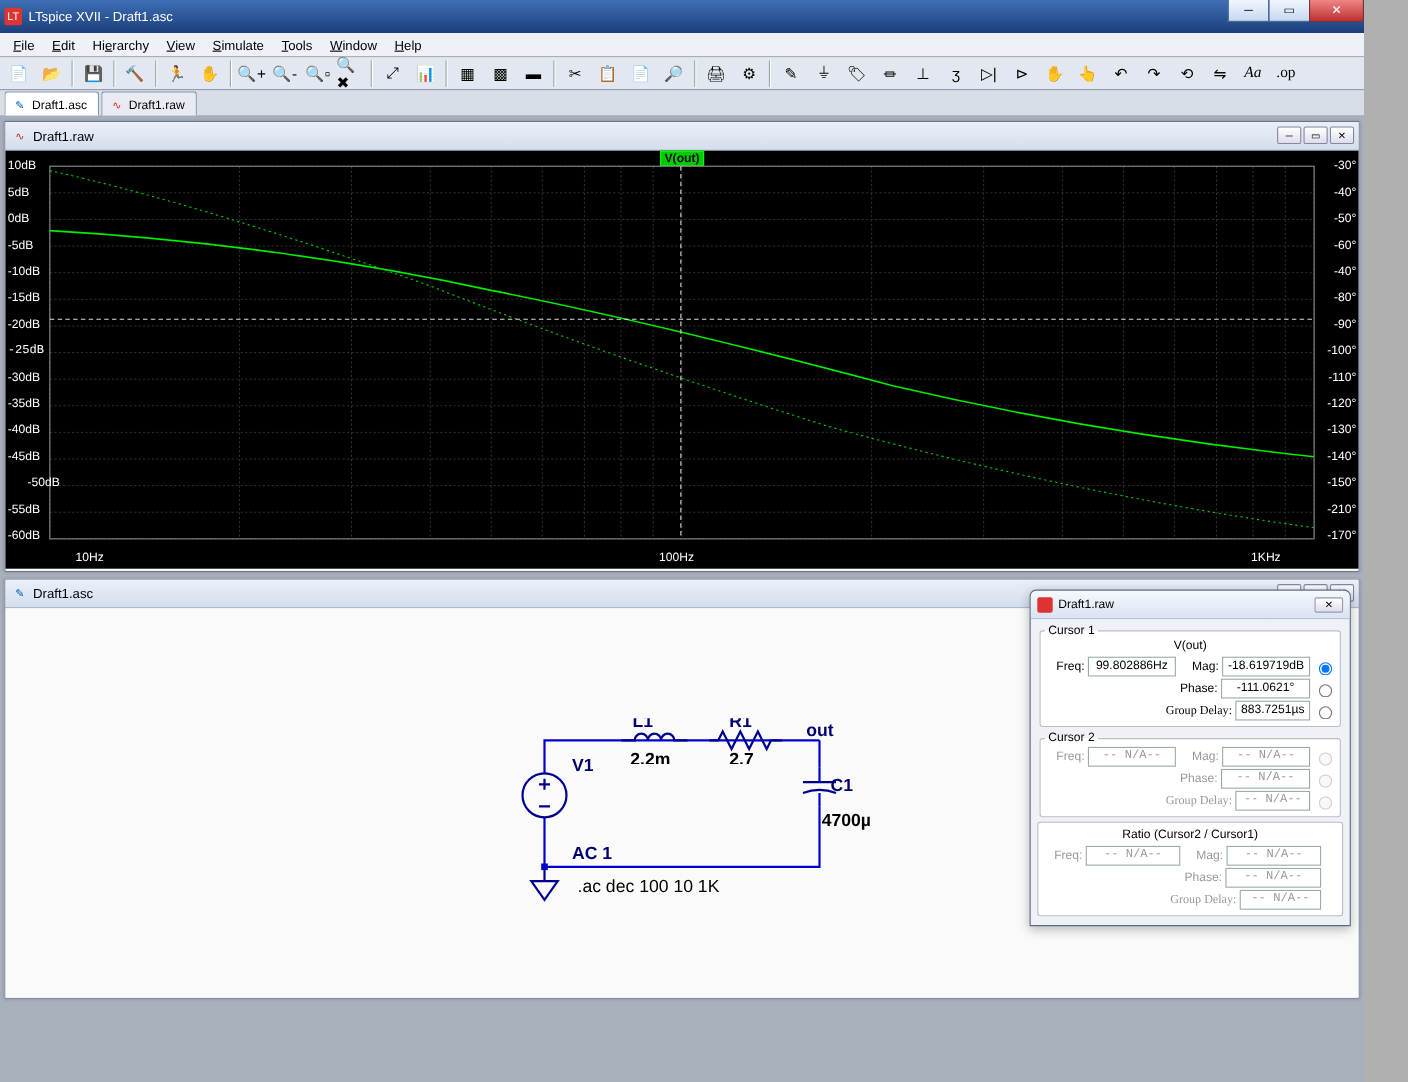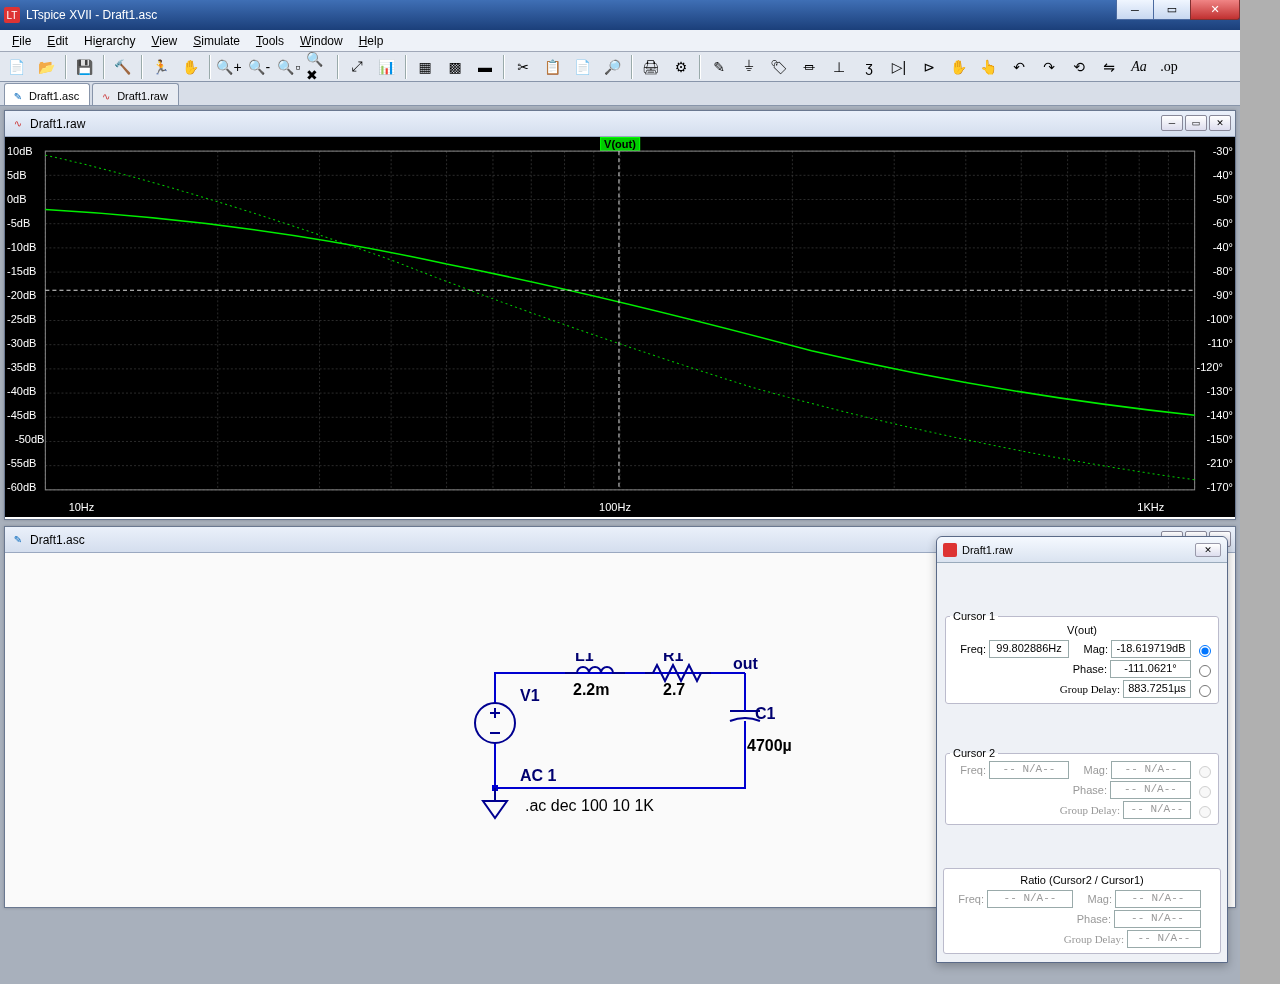--- a/index.html
+++ b/index.html
@@ -41,21 +41,21 @@
 .schemsvg .comp{fill:none;stroke:#000090;stroke-width:2;}
 .schemsvg .wire{fill:none;stroke:#0000d0;stroke-width:2;}
 .schemsvg .val{fill:#000;}
 .schemsvg .dir{fill:#000; font-weight:normal;}
 
 .cursorpanel{ position:absolute; right:12px; top:536px; width:292px; background:#eef1f6; border:1px solid #5a6a88; border-radius:6px 6px 0 0; box-shadow:0 3px 10px rgba(0,0,0,.25); font-size:11px;}
 .cp-title{ height:26px; background:linear-gradient(#f5f9ff,#dae3f0); display:flex;align-items:center;padding:0 6px;border-bottom:1px solid #9ab;border-radius:6px 6px 0 0;}
 .cp-title .ic{width:14px;height:14px;background:#d33;border-radius:2px;margin-right:5px;}
 .cp-title .xb{margin-left:auto;width:26px;height:14px;border:1px solid #99a;border-radius:2px;background:linear-gradient(#fff,#dde);font-size:9px;display:flex;align-items:center;justify-content:center;}
 .cp-body{padding:4px 6px;}
-.cp-sec{border:1px solid #bbc;background:#fff;border-radius:3px;padding:3px 4px;margin-bottom:4px;margin-top:43px;}
+.cp-sec{border:1px solid #bbc;background:#fff;border-radius:3px;padding:3px 4px;margin-bottom:4px;}
 fieldset.cp-sec{padding-top:0;}
 fieldset.cp-sec legend{font-size:11px;padding:0 3px;}
 .cp-center{text-align:center;margin:2px 0 4px;}
 .cp-row{display:flex;align-items:center;margin:2px 0;gap:3px;}
 .cp-lbl{width:36px;text-align:right;}
 .cp-lbl2{width:62px;text-align:right;font-family:Liberation Serif, serif;}
 .cp-field{flex:1;height:18px;border:1px solid #9aa;background:#fff;padding:1px 4px;text-align:center;font-size:11px;}
 .cp-field.dis{color:#999;font-family:Liberation Mono, monospace;}
 .cp-radio{width:12px;height:12px;}
 .dim{color:#999;}
@@ -211,41 +211,41 @@
     </svg>
 
     <div id="yt">
           <div class="ytick" style="left: 2px; top: 8px;">10dB</div>
           <div class="ytick" style="left: 2px; top: 32px;">5dB</div>
           <div class="ytick" style="left: 2px; top: 56px;">0dB</div>
           <div class="ytick" style="left: 2px; top: 80px;">-5dB</div>
           <div class="ytick" style="left: 2px; top: 104px;">-10dB</div>
           <div class="ytick" style="left: 2px; top: 128px;">-15dB</div>
           <div class="ytick" style="left: 2px; top: 152px;">-20dB</div>
-          <div class="ytick" style="left: 2px; top: 176px;">-25dB</div>
+          <div class="ytick" style="left: 2px; top: 176px; font-family: Liberation Mono, monospace;">-25dB</div>
           <div class="ytick" style="left: 2px; top: 200px;">-30dB</div>
           <div class="ytick" style="left: 2px; top: 224px;">-35dB</div>
           <div class="ytick" style="left: 2px; top: 248px;">-40dB</div>
           <div class="ytick" style="left: 2px; top: 272px;">-45dB</div>
-          <div class="ytick" style="left: 10px; top: 296px;">-50dB</div>
+          <div class="ytick" style="left: 20px; top: 296px;">-50dB</div>
           <div class="ytick" style="left: 2px; top: 320px;">-55dB</div>
           <div class="ytick" style="left: 2px; top: 344px;">-60dB</div>
         </div>
 
     <div id="y2t">
           <div class="y2tick" style="right: 2px; top: 8px;">-30°</div>
           <div class="y2tick" style="right: 2px; top: 32px;">-40°</div>
           <div class="y2tick" style="right: 2px; top: 56px;">-50°</div>
           <div class="y2tick" style="right: 2px; top: 80px;">-60°</div>
           <div class="y2tick" style="right: 2px; top: 104px;">-40°</div>
           <div class="y2tick" style="right: 2px; top: 128px;">-80°</div>
           <div class="y2tick" style="right: 2px; top: 152px;">-90°</div>
           <div class="y2tick" style="right: 2px; top: 176px;">-100°</div>
           <div class="y2tick" style="right: 2px; top: 200px;">-110°</div>
-          <div class="y2tick" style="right: 12px; top: 224px;">-120°</div>
+          <div class="y2tick" style="right: 2px; top: 224px;">-120°</div>
           <div class="y2tick" style="right: 2px; top: 248px;">-130°</div>
           <div class="y2tick" style="right: 2px; top: 272px;">-140°</div>
           <div class="y2tick" style="right: 2px; top: 296px;">-150°</div>
           <div class="y2tick" style="right: 2px; top: 320px;">-210°</div>
           <div class="y2tick" style="right: 2px; top: 344px;">-170°</div>
         </div>
 
     <div id="xt">
           <div class="xtick" style="left: 76.48px;">10Hz</div>
           <div class="xtick" style="left: 610px;">100Hz</div>

